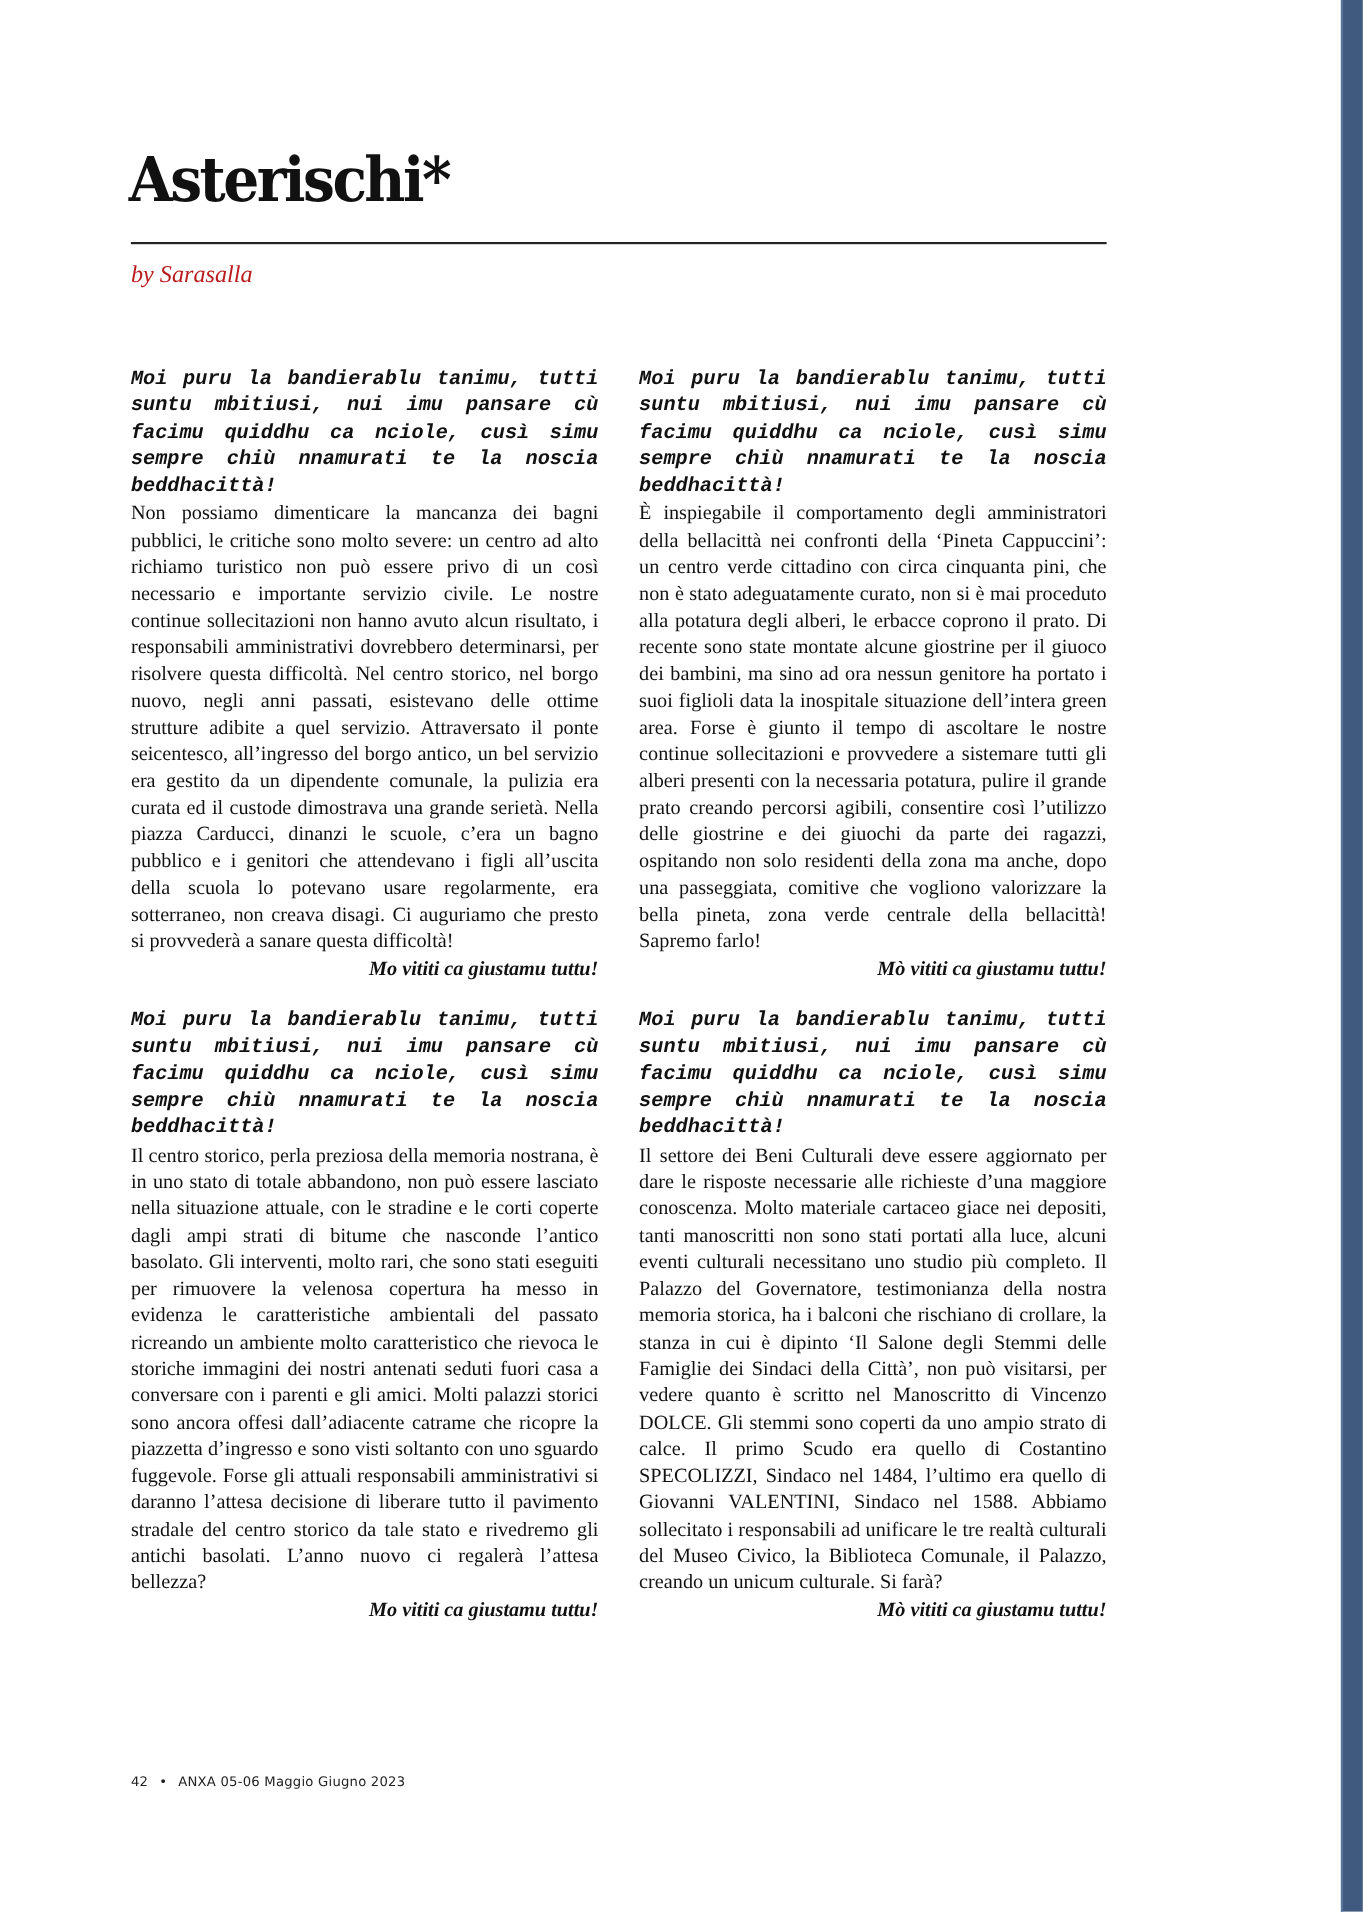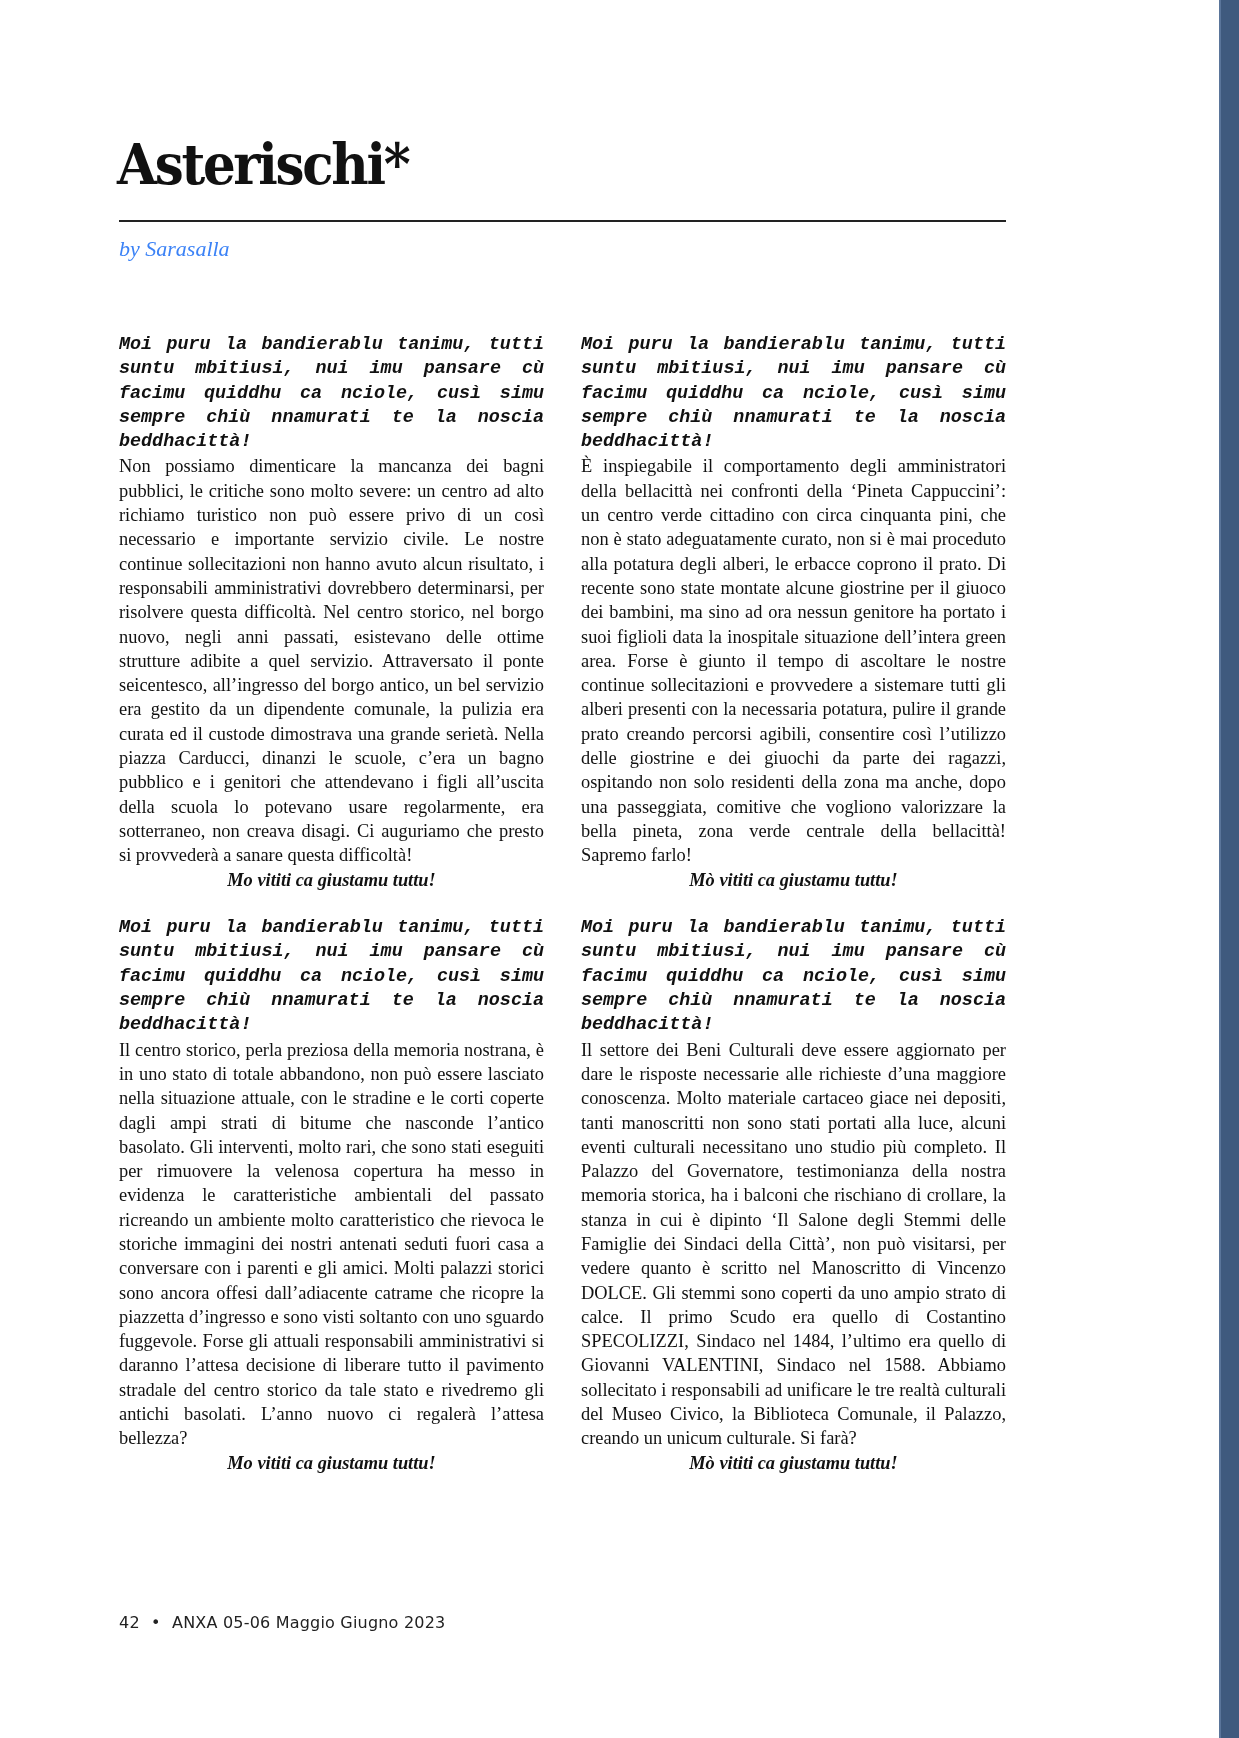--- a/index.html
+++ b/index.html
@@ -45,21 +45,21 @@
       width: 887px;
       height: 2px;
       background: #222222;
     }
     .byline {
       position: absolute;
       left: 119px;
       top: 236px;
       font-style: italic;
       font-size: 22px;
-      color: #3b82f6;
+      color: #b91c1c;
     }
     .column {
       position: absolute;
       top: 333px;
       width: 425px;
       font-size: 18.4px;
       line-height: 24.3px;
       text-align: justify;
     }
     .col-left { left: 119px; }
@@ -71,28 +71,28 @@
       margin: 0;
     }
     .motto {
       font-weight: bold;
       font-style: italic;
       font-family: Liberation Mono, monospace;
     }
     .sign-off {
       font-weight: bold;
       font-style: italic;
-      text-align: center;
+      text-align: right;
     }
     .footer {
       position: absolute;
       left: 119px;
       top: 1613px;
       font-family: "DejaVu Sans", "Liberation Sans", sans-serif;
-      font-size: 16px;
+      font-size: 12px;
       color: #222222;
       letter-spacing: 0.2px;
     }
     .footer .dot {
       display: inline-block;
       margin: 0 6px;
     }
   </style>
 </head>
 <body>

